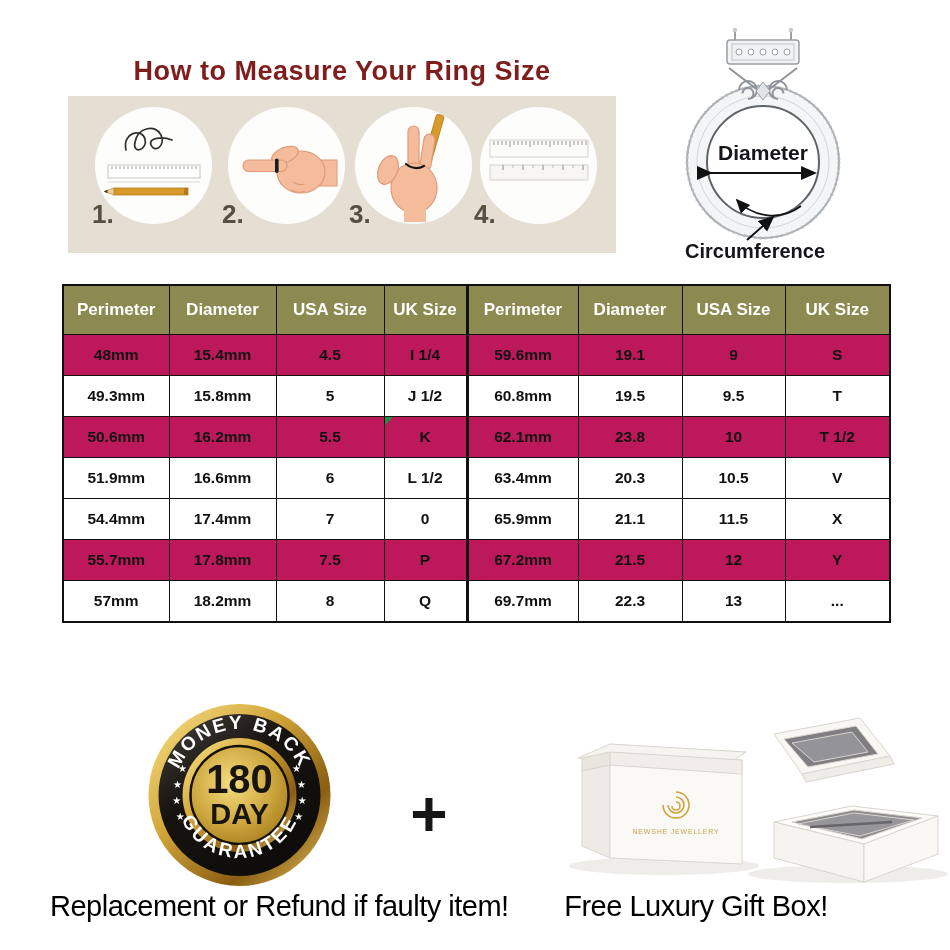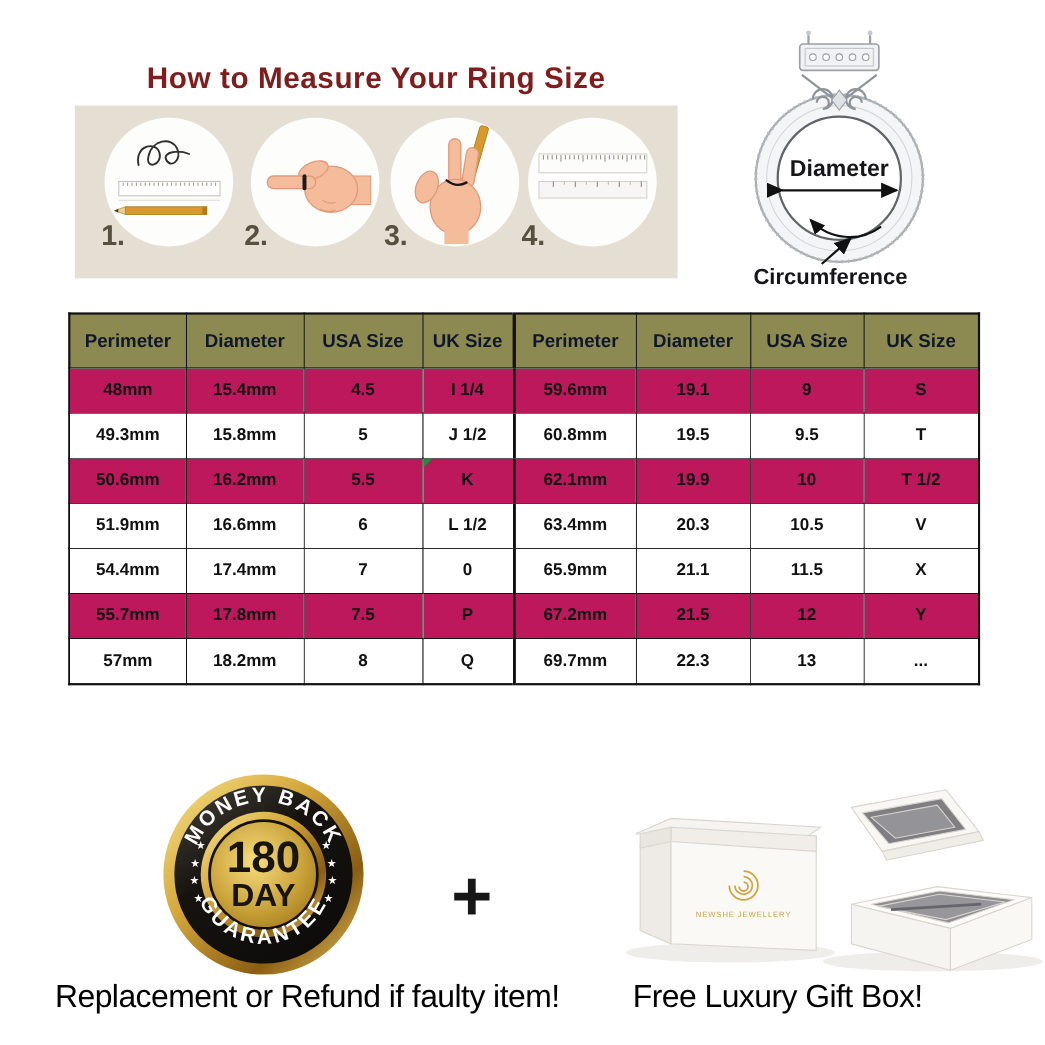--- a/index.html
+++ b/index.html
@@ -13,36 +13,36 @@
   .step-circle{position:absolute;top:11px;width:117px;height:117px;border-radius:50%;
                background:#fdfdfc;display:flex;align-items:center;justify-content:center;}
   .step-num{position:absolute;top:103px;font-size:26px;font-weight:bold;color:#55503f;}
   .ring-wrap{position:absolute;left:663px;top:10px;width:285px;height:252px;}
 
   
   table.sizes{position:absolute;left:62px;top:284px;border-collapse:collapse;table-layout:fixed;
               border:2px solid #111;}
   table.sizes th,table.sizes td{border:1px solid #111;text-align:center;vertical-align:middle;
               font-family:"Liberation Sans",sans-serif;}
-  table.sizes th{background:#8d8a51;color:#0f172a;font-size:17px;font-weight:bold;height:46px;}
+  table.sizes th{background:#8d8a51;color:#ffffff;font-size:17px;font-weight:bold;height:46px;}
   table.sizes td{font-size:15.5px;font-weight:bold;color:#111;height:38px;background:#fff;position:relative;}
   table.sizes tr.alt td{background:#be185d;}
   table.sizes .mid{border-left:3px solid #111;}
   td.flag::before{content:"";position:absolute;left:0;top:0;width:0;height:0;
                   border-left:8px solid #1e8e3e;border-bottom:8px solid transparent;}
 
   
   .badge-wrap{position:absolute;left:147px;top:700px;width:186px;height:190px;}
   .plus{position:absolute;left:396px;top:782px;width:66px;text-align:center;
         font-size:64px;font-weight:bold;color:#161616;line-height:1;}
   .box-wrap{position:absolute;left:552px;top:694px;width:396px;height:196px;}
   .caption{position:absolute;top:890px;font-size:29px;color:#000;letter-spacing:-.5px;
            text-align:center;white-space:nowrap;}
   .caption.left{left:50px;width:440px;}
-  .caption.right{left:487px;width:440px;}
+  .caption.right{left:476px;width:440px;}
 
   svg text{font-family:"Liberation Sans",sans-serif;}
 </style>
 </head>
 <body>
 
 <div id="stage">
 
   <div class="title">How to Measure Your Ring Size</div>
 
@@ -181,21 +181,21 @@
           <td>19.5</td>
           <td>9.5</td>
           <td>T</td>
         </tr>
         <tr class="alt">
           <td>50.6mm</td>
           <td>16.2mm</td>
           <td>5.5</td>
           <td class="flag">K</td>
           <td class="mid">62.1mm</td>
-          <td>19.9</td>
+          <td>23.8</td>
           <td>10</td>
           <td>T 1/2</td>
         </tr>
         <tr>
           <td>51.9mm</td>
           <td>16.6mm</td>
           <td>6</td>
           <td>L 1/2</td>
           <td class="mid">63.4mm</td>
           <td>20.3</td>

